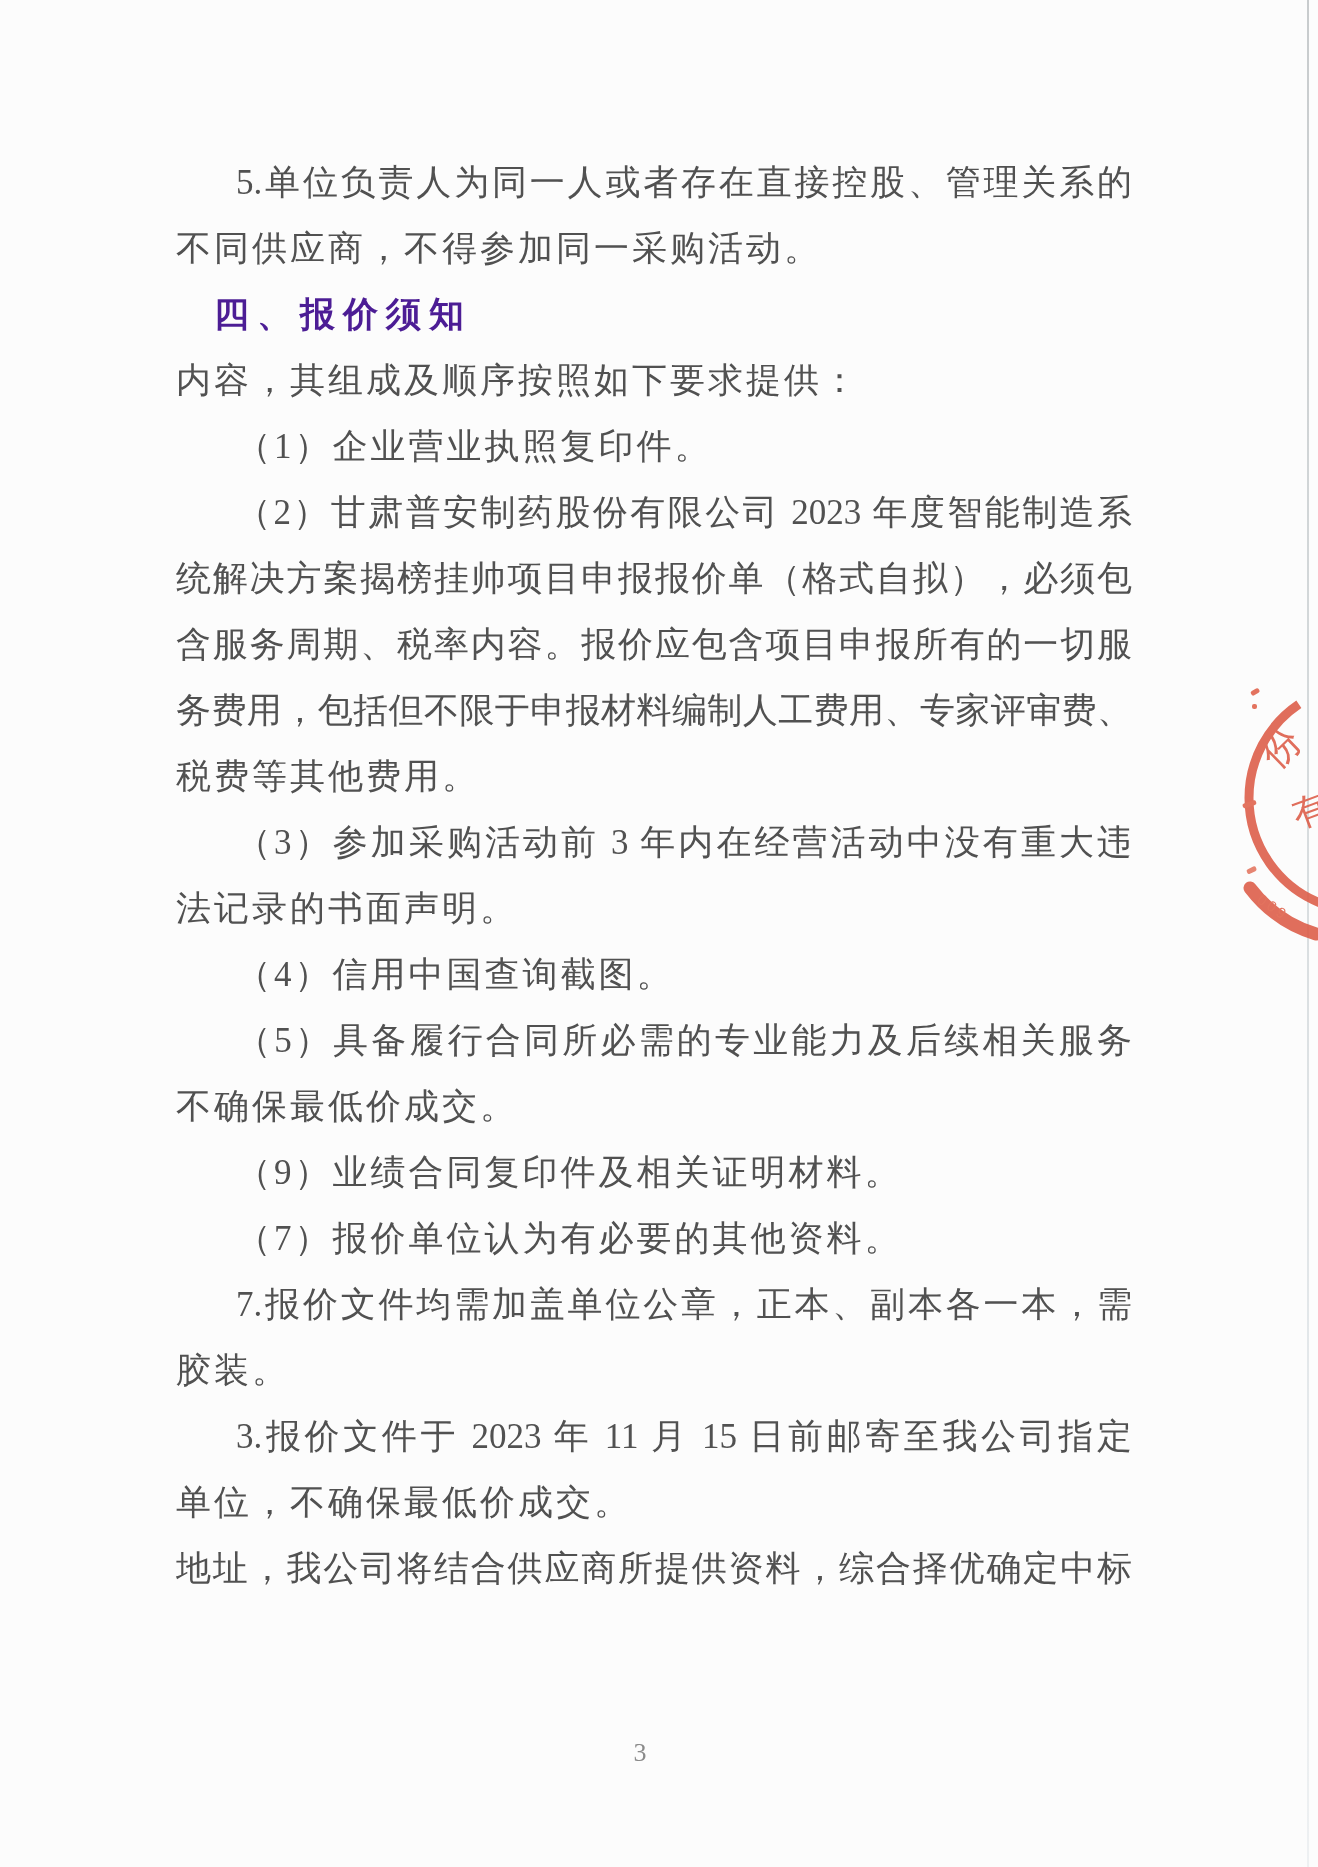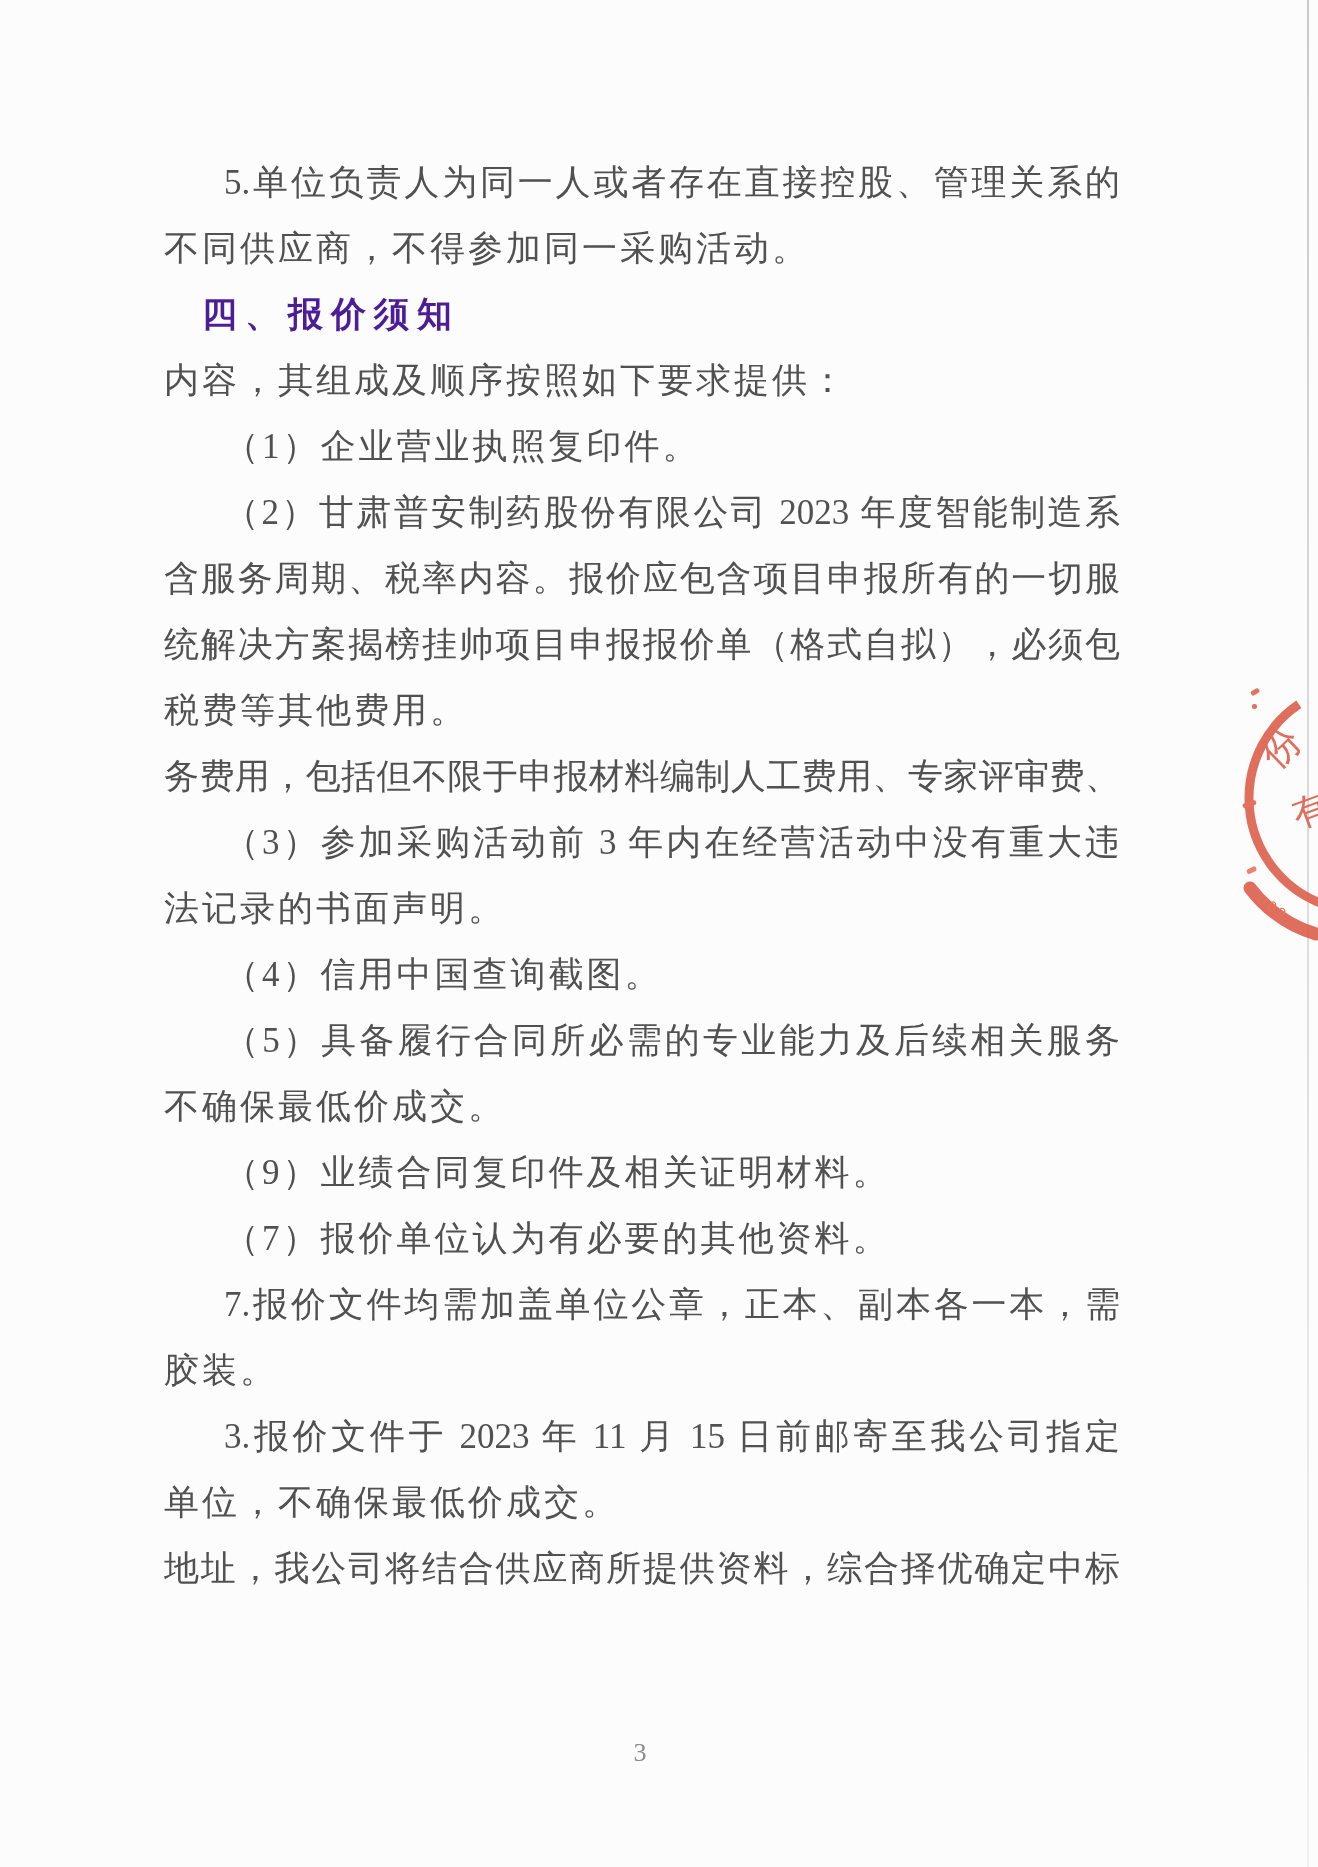--- a/index.html
+++ b/index.html
@@ -20,21 +20,21 @@
     position: absolute;
     left: 1307px;
     top: 0;
     width: 2px;
     height: 1867px;
     background: linear-gradient(to bottom, #c2c6c8 0%, #cfd4d6 35%, #dfe4e7 70%, #eceff1 100%);
     opacity: 0.9;
   }
   .text-block {
     position: absolute;
-    left: 164px;
+    left: 176px;
     top: 150px;
     width: 956px;
     color: #515151;
     font-size: 35px;
     letter-spacing: 3px;
   }
   .line {
     height: 66px;
     line-height: 66px;
     white-space: nowrap;
@@ -78,24 +78,24 @@
 
   <div class="scan-edge"></div>
 
   <div class="text-block">
       <div class="line indent-first justify">5.单位负责人为同一人或者存在直接控股、管理关系的</div>
       <div class="line indent-none">不同供应商，不得参加同一采购活动。</div>
       <div class="line indent-heading heading">四、报价须知</div>
       <div class="line indent-none">内容，其组成及顺序按照如下要求提供：</div>
       <div class="line indent-first">（1）企业营业执照复印件。</div>
       <div class="line indent-first justify">（2）甘肃普安制药股份有限公司 2023 年度智能制造系</div>
+      <div class="line indent-none justify">统解决方案揭榜挂帅项目申报报价单（格式自拟），必须包</div>
       <div class="line indent-none justify">含服务周期、税率内容。报价应包含项目申报所有的一切服</div>
-      <div class="line indent-none justify">统解决方案揭榜挂帅项目申报报价单（格式自拟），必须包</div>
+      <div class="line indent-none justify">务费用，包括但不限于申报材料编制人工费用、专家评审费、</div>
       <div class="line indent-none">税费等其他费用。</div>
-      <div class="line indent-none justify">务费用，包括但不限于申报材料编制人工费用、专家评审费、</div>
       <div class="line indent-first justify">（3）参加采购活动前 3 年内在经营活动中没有重大违</div>
       <div class="line indent-none">法记录的书面声明。</div>
       <div class="line indent-first">（4）信用中国查询截图。</div>
       <div class="line indent-first justify">（5）具备履行合同所必需的专业能力及后续相关服务</div>
       <div class="line indent-none">不确保最低价成交。</div>
       <div class="line indent-first">（9）业绩合同复印件及相关证明材料。</div>
       <div class="line indent-first">（7）报价单位认为有必要的其他资料。</div>
       <div class="line indent-first justify">7.报价文件均需加盖单位公章，正本、副本各一本，需</div>
       <div class="line indent-none">胶装。</div>
       <div class="line indent-first justify">3.报价文件于 2023 年 11 月 15 日前邮寄至我公司指定</div>

